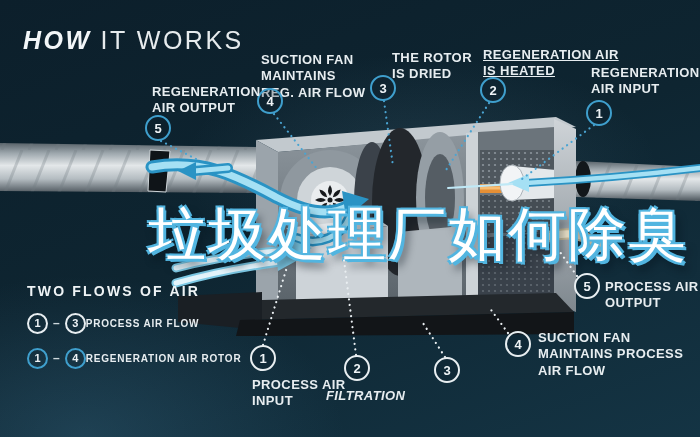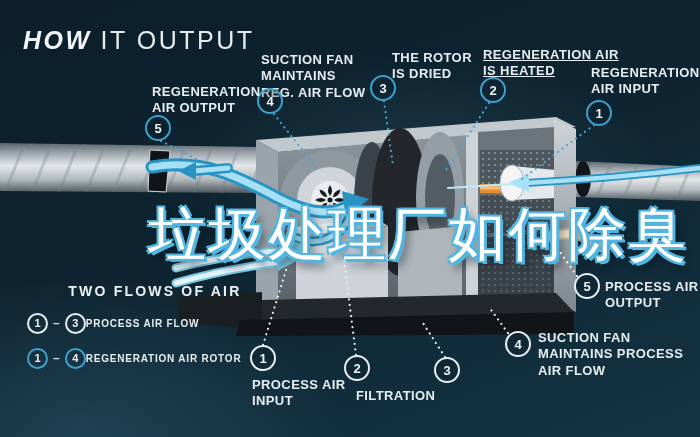--- a/index.html
+++ b/index.html
@@ -20,21 +20,21 @@
   .num-circle{position:absolute;width:26px;height:26px;border-radius:50%;box-sizing:border-box;
          display:flex;align-items:center;justify-content:center;
          font-weight:700;font-size:13px;color:#eef3f6;background:rgba(10,28,38,.25);}
   .blue{border:2px solid #3f9fcd;}
   .white{border:2px solid #e8eef1;}
   .headline{position:absolute;left:148px;top:196px;font-size:58px;font-weight:400;color:#ffffff;
          letter-spacing:2px;white-space:nowrap;
          font-family:"DejaVu Sans","Liberation Sans",sans-serif;
          text-shadow:-2px 2px 0 #52b5e0,2px 2px 0 #52b5e0,-2px -2px 0 #52b5e0,2px -2px 0 #52b5e0,
                      3px 3px 0 #52b5e0,5px 7px 8px rgba(5,15,25,.65);}
-  .legend{position:absolute;left:27px;top:283px;text-align:right;}
+  .legend{position:absolute;left:27px;top:283px;}
   .legend-header{font-size:14px;font-weight:600;letter-spacing:2.2px;color:#eef3f5;white-space:nowrap;}
   .legend-row{display:flex;align-items:center;margin-top:13px;height:22px;}
   .legend-circle{width:21px;height:21px;border-radius:50%;box-sizing:border-box;flex:0 0 auto;
          display:flex;align-items:center;justify-content:center;font-weight:700;font-size:11px;color:#eef3f6;}
   .legend-sep{margin:0 5px;font-weight:700;font-size:12px;color:#cdd8dd;}
   .legend-label{font-weight:700;font-size:10px;letter-spacing:.8px;color:#e7edf0;white-space:nowrap;}
 </style>
 </head>
 <body>
 
@@ -192,21 +192,21 @@
         <line x1="263" y1="345" x2="287" y2="267"></line>
         <line x1="356" y1="355" x2="344" y2="260"></line>
         <line x1="445" y1="357" x2="421" y2="320"></line>
         <line x1="508" y1="333" x2="489" y2="307"></line>
         <line x1="577" y1="276" x2="560" y2="252"></line>
       </g>
     </g>
   </svg>
 
   <div class="title">
-    <span class="t1">HOW</span><span class="t2">IT OUTPUT</span>
+    <span class="t1">HOW</span><span class="t2">IT WORKS</span>
   </div>
 
   <div class="label" style="left:591px;top:65px;">REGENERATION
 AIR INPUT</div>
   <div class="num-circle blue" style="left:586px;top:100px;">1</div>
 
   <div class="label" style="left:483px;top:47px;text-decoration:underline;">REGENERATION AIR
 IS HEATED</div>
   <div class="num-circle blue" style="left:480px;top:77px;">2</div>
 
@@ -221,21 +221,21 @@
 
   <div class="label" style="left:152px;top:84px;">REGENERATION
 AIR OUTPUT</div>
   <div class="num-circle blue" style="left:145px;top:115px;">5</div>
 
   <div class="num-circle white" style="left:250px;top:345px;">1</div>
   <div class="label" style="left:252px;top:377px;">PROCESS AIR
 INPUT</div>
 
   <div class="num-circle white" style="left:344px;top:355px;">2</div>
-  <div class="label" style="left:356px;top:388px;">FILTRATION</div>
+  <div class="label" style="left:326px;top:388px;font-style:italic;">FILTRATION</div>
 
   <div class="num-circle white" style="left:434px;top:357px;">3</div>
 
   <div class="num-circle white" style="left:505px;top:331px;">4</div>
   <div class="label" style="left:538px;top:330px;">SUCTION FAN
 MAINTAINS PROCESS
 AIR FLOW</div>
 
   <div class="num-circle white" style="left:574px;top:273px;">5</div>
   <div class="label" style="left:605px;top:279px;">PROCESS AIR

